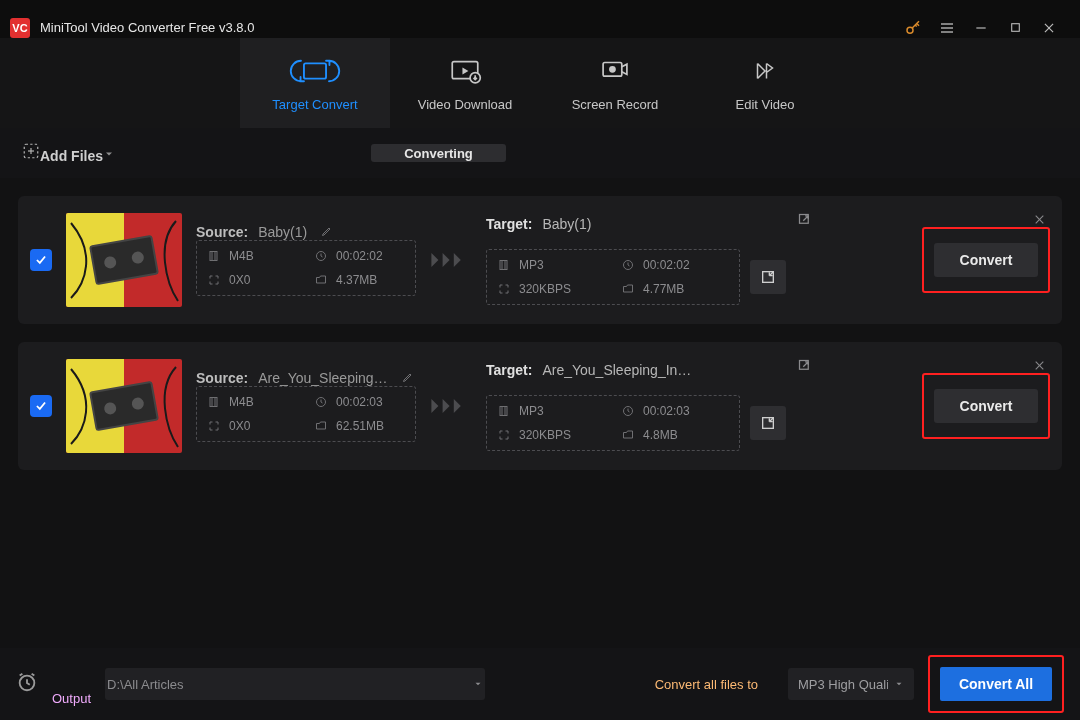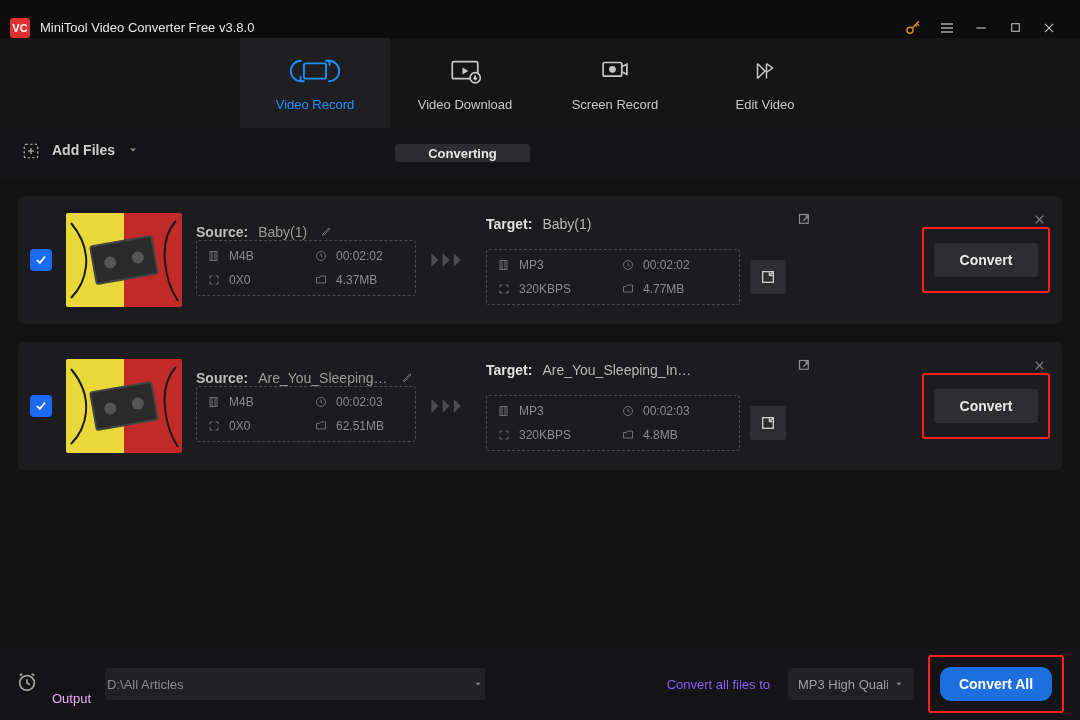--- a/index.html
+++ b/index.html
@@ -46,21 +46,21 @@
     width:150px;display:flex;flex-direction:column;align-items:center;justify-content:center;gap:10px;
     color:#c7c7c7;font-size:13px;cursor:pointer;
   }
   .mtab.active{background:#1f1f21;color:var(--accent2);}
   .mtab .mt-icon{height:32px;display:flex;align-items:center;justify-content:center;}
   .mtab.active .mt-icon{color:var(--accent2);}
   
   .toolbar{
     height:50px;background:#141416;display:flex;align-items:center;padding:0 12px;gap:8px;
   }
-  .addfiles{display:flex;align-items:flex-start;gap:12px;color:#cfcfcf;padding:6px 10px;}
+  .addfiles{display:flex;align-items:flex-end;gap:0;color:#cfcfcf;padding:6px 10px;}
   .addfiles .plus{color:#b3b3b3;}
   .addfiles .caret{color:#8e8e8e;}
   .tb-spacer{flex:0 0 230px;}
   .seg{display:flex;background:#1c1c1e;border-radius:3px;overflow:hidden;}
   .seg .segbtn{
     width:135px;height:18px;display:flex;align-items:center;justify-content:center;
     color:#9a9a9a;font-size:13px;font-weight:600;
   }
   .seg .segbtn.active{background:#2d2d30;color:#e6e6e6;}
   
@@ -136,23 +136,23 @@
   .fmt-sel{
     flex:0 0 126px;height:32px;background:#212124;border-radius:3px;display:flex;align-items:center;justify-content:space-between;
     padding:0 10px;color:#9e9ea1;font-size:13px;white-space:nowrap;overflow:hidden;
   }
   .fmt-sel .fmt-text{overflow:hidden;text-overflow:clip;white-space:nowrap;}
   .convall-wrap{
     border:2px solid var(--highlight);border-radius:3px;padding:10px 10px;
   }
   .convall-btn{
     width:112px;height:34px;background:#1d6fe0;color:#fff;font-weight:700;font-size:14px;
-    display:flex;align-items:center;justify-content:center;border-radius:11px;
-  }
-  .bottom .cl-label{color:#8b5cf6;font-size:13px;margin-right:4px;}
+    display:flex;align-items:center;justify-content:center;border-radius:2px;
+  }
+  .bottom .cl-label{color:#fdba74;font-size:13px;margin-right:16px;}
   
   svg{overflow:visible;}
 </style>
 </head>
 <body>
 
 <div class="window">
 
   <div class="titlebar">
     <div class="brand-icon">VC</div>
@@ -191,21 +191,21 @@
 
   <div class="maintabs">
     <div class="mtab active">
       <div class="mt-icon">
         <svg width="34" height="30" viewBox="0 0 40 32" fill="none" stroke="currentColor" stroke-width="2.2">
           <rect x="7" y="7" width="26" height="18" rx="2"></rect>
           <path d="M33 4 h4 v5 M36.5 4 a12 12 0 0 1 0 24" stroke-linecap="round" fill="none"></path>
           <path d="M7 28 h-4 v-5 M3.5 28 a12 12 0 0 1 0 -24" stroke-linecap="round" fill="none"></path>
         </svg>
       </div>
-      <span>Video Record</span>
+      <span>Target Convert</span>
     </div>
     <div class="mtab">
       <div class="mt-icon">
         <svg width="34" height="28" viewBox="0 0 40 32" fill="none" stroke="currentColor" stroke-width="2">
           <rect x="5" y="5" width="30" height="20" rx="2"></rect>
             <path d="M17 12 l7 4 -7 4 z" fill="currentColor" stroke="none"></path>
           <circle cx="32" cy="24" r="6" fill="#151516" stroke="currentColor"></circle>
             <path d="M32 21 v5 M30 24 l2 2 2-2"></path>
         </svg>
       </div>

